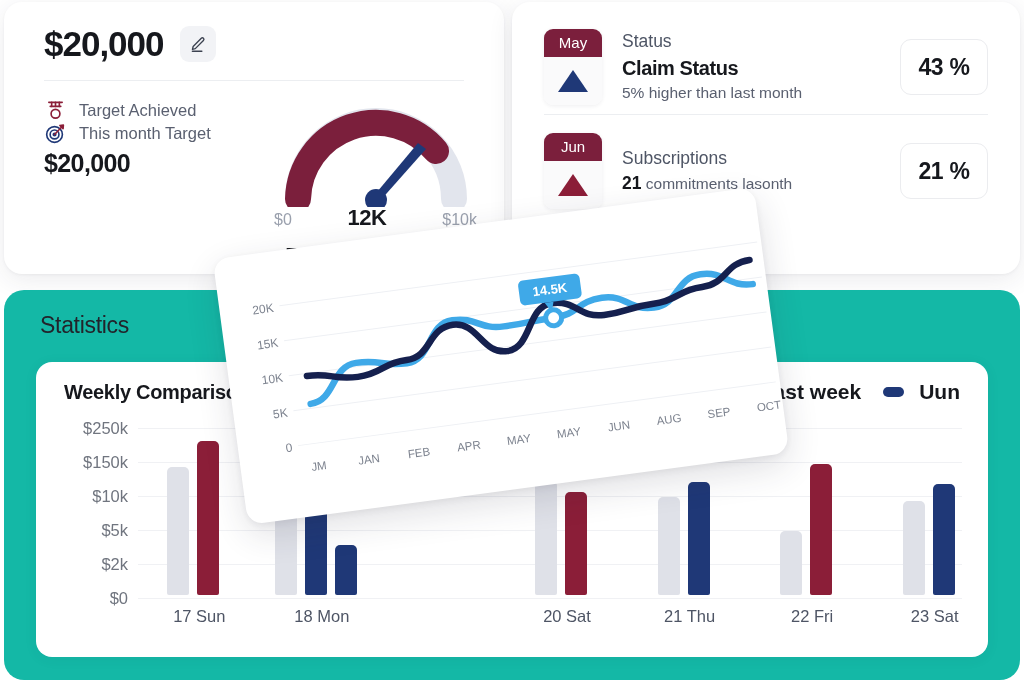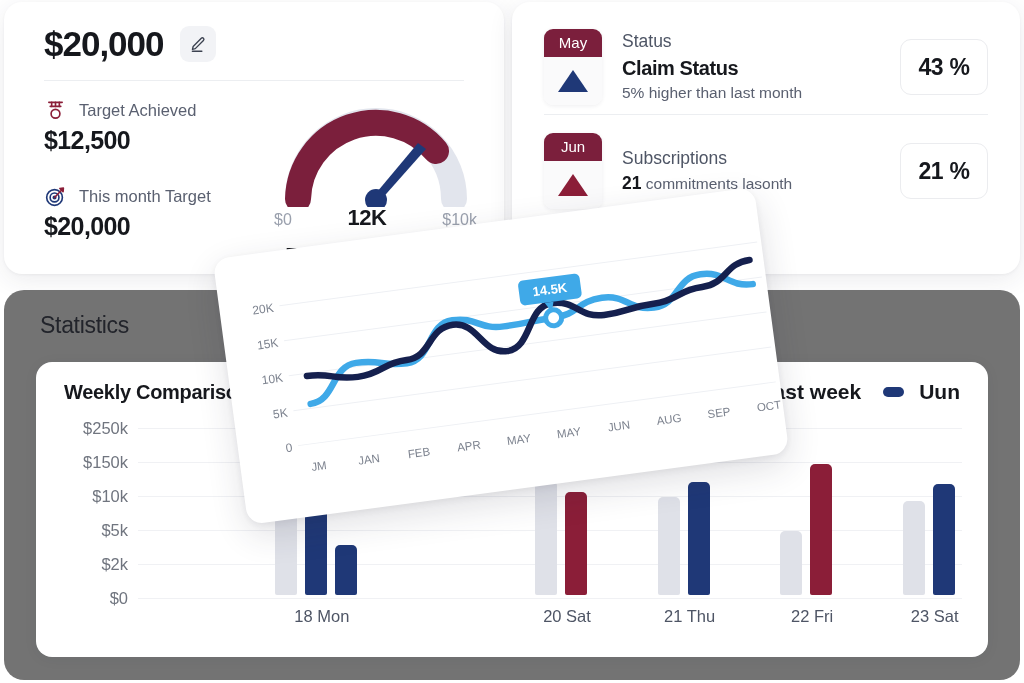--- a/index.html
+++ b/index.html
@@ -65,21 +65,21 @@
   .sc-sub b{ font-weight:700; color:#16181d; font-size:17.5px; }
   .pct{
     flex:0 0 auto; width:88px;height:56px;border-radius:11px;border:1px solid #ebecef;
     background:#fff;display:flex;align-items:center;justify-content:center;
     font-size:23px;font-weight:700;letter-spacing:-.3px;
   }
 
   
   #stats-panel{
     position:absolute; left:4px; top:290px; width:1016px; height:390px;
-    background:#737373; border-radius:20px;
+    background:#14b8a6; border-radius:20px;
   }
   .stats-title{ font-size:23px; font-weight:400; color:#22242b;
                 padding:22px 0 0 36px; letter-spacing:-.3px; }
   #weekly-card{
     position:absolute; left:32px; top:72px; width:952px; height:295px;
     background:#fff; border-radius:16px; box-shadow:0 2px 14px rgba(40,44,63,.06);
   }
   .wc-head{ display:flex; align-items:center; justify-content:space-between;
             padding:18px 28px 0 28px; }
   .wc-title{ font-size:20px; font-weight:700; letter-spacing:-.3px; }
@@ -130,21 +130,20 @@
 
         <div class="stat-row">
           <svg width="23" height="23" viewBox="0 0 24 24" fill="none" stroke="#8b1e38" stroke-width="1.7" stroke-linecap="round" stroke-linejoin="round">
             <path d="M5 3.5h14"></path>
             <path d="M8 3.5v4.2M12 3.5v4.2M16 3.5v4.2"></path>
             <path d="M6.5 7.7h11"></path>
             <circle cx="12" cy="15.4" r="4.6"></circle>
           </svg>
           <span class="stat-label">Target Achieved</span>
         </div>
-        <div class="stat-value">$12,500</div>
 
         <div class="stat-row">
           <svg width="23" height="23" viewBox="0 0 24 24" fill="none" stroke-width="1.7" stroke-linecap="round" stroke-linejoin="round">
             <circle cx="11" cy="13" r="8.2" stroke="#1f3877"></circle>
             <circle cx="11" cy="13" r="4.6" stroke="#1f3877"></circle>
             <circle cx="11" cy="13" r="1.3" stroke="#1f3877"></circle>
             <path d="M11 13 L19.5 4.2" stroke="#8b1e38"></path>
             <path d="M16.6 3.6 L20.2 3.3 L19.9 6.9 Z" fill="#8b1e38" stroke="#8b1e38"></path>
           </svg>
           <span class="stat-label">This month Target</span>
@@ -233,20 +232,25 @@
             <div class="gridline" style="top: 34px;"></div>
             <div class="ylab" style="top: 34px;">$150k</div>
             <div class="gridline" style="top: 68px;"></div>
             <div class="ylab" style="top: 68px;">$10k</div>
             <div class="gridline" style="top: 102px;"></div>
             <div class="ylab" style="top: 102px;">$5k</div>
             <div class="gridline" style="top: 136px;"></div>
             <div class="ylab" style="top: 136px;">$2k</div>
             <div class="gridline" style="top: 170px;"></div>
             <div class="ylab" style="top: 170px;">$0</div>
+            <div class="group" style="left: 0px; width: 122.571px;">
+              <div class="bar" style="left: 29.2857px; height: 128.25px; background: rgb(223, 225, 232);"></div>
+              <div class="bar" style="left: 59.2857px; height: 153.9px; background: rgb(139, 30, 56);"></div>
+              <div class="xlab" style="left: 61.2857px;">17 Sun</div>
+            </div>
             <div class="group" style="left: 122.571px; width: 122.571px;">
               <div class="bar" style="left: 14.2857px; height: 85.5px; background: rgb(223, 225, 232);"></div>
               <div class="bar" style="left: 44.2857px; height: 88.35px; background: rgb(31, 56, 119);"></div>
               <div class="bar" style="left: 74.2857px; height: 49.875px; background: rgb(31, 56, 119);"></div>
               <div class="xlab" style="left: 61.2857px;">18 Mon</div>
             </div>
             <div class="group" style="left: 367.714px; width: 122.571px;">
               <div class="bar" style="left: 29.2857px; height: 114px; background: rgb(223, 225, 232);"></div>
               <div class="bar" style="left: 59.2857px; height: 102.6px; background: rgb(139, 30, 56);"></div>
               <div class="xlab" style="left: 61.2857px;">20 Sat</div>

